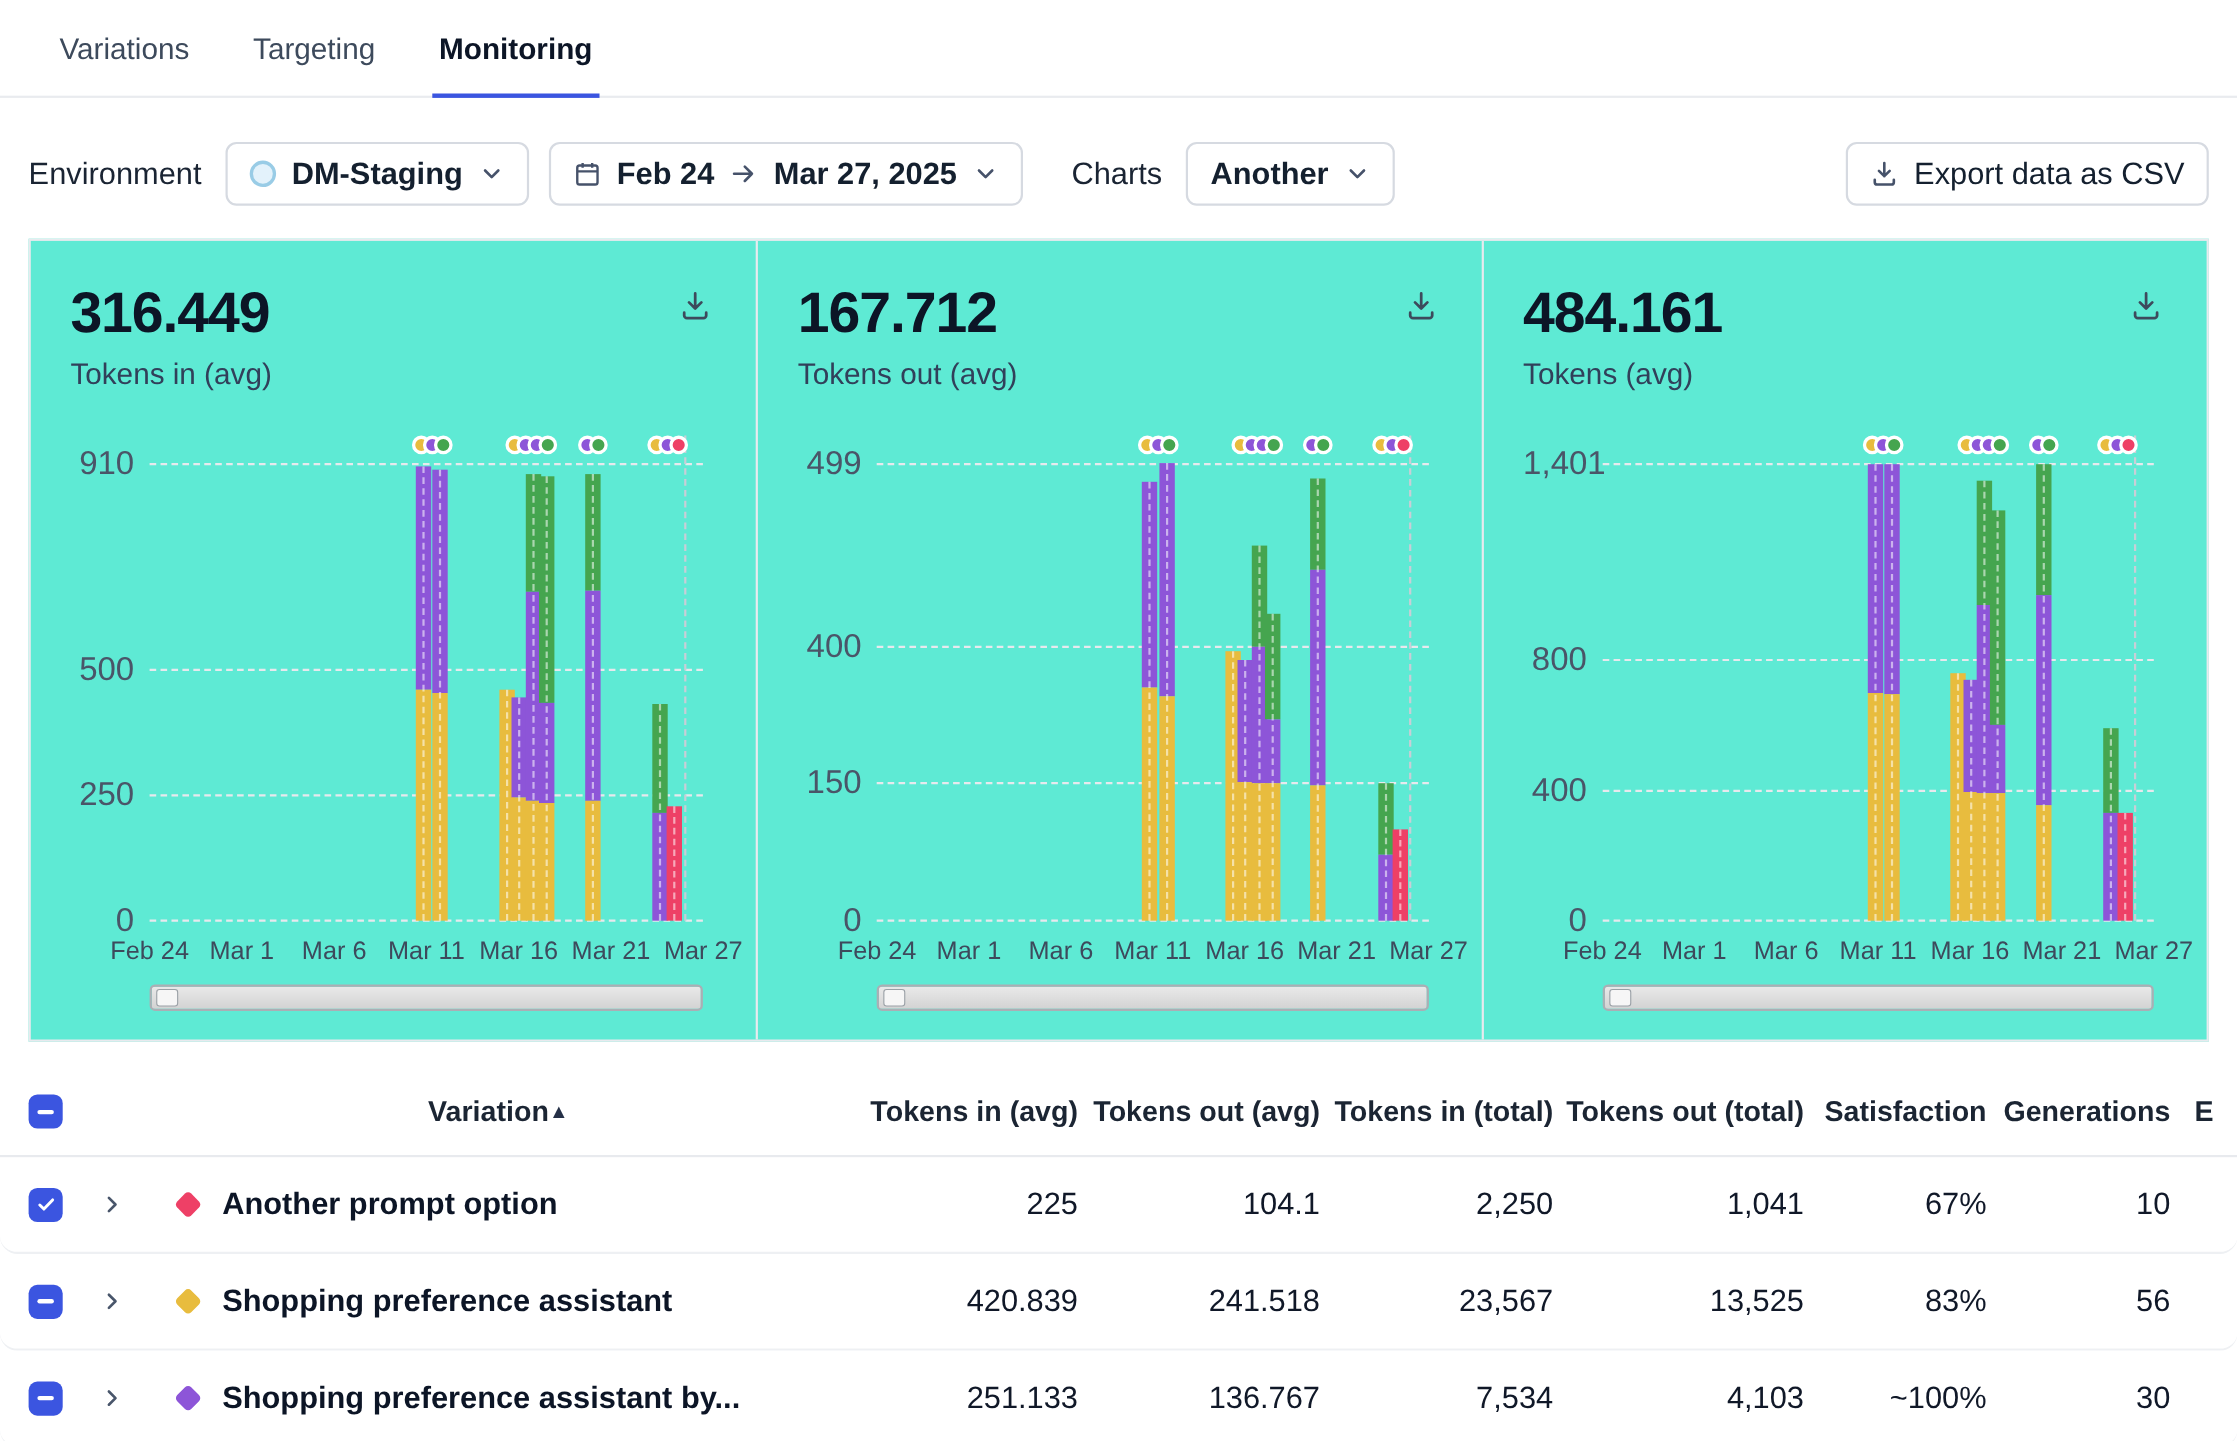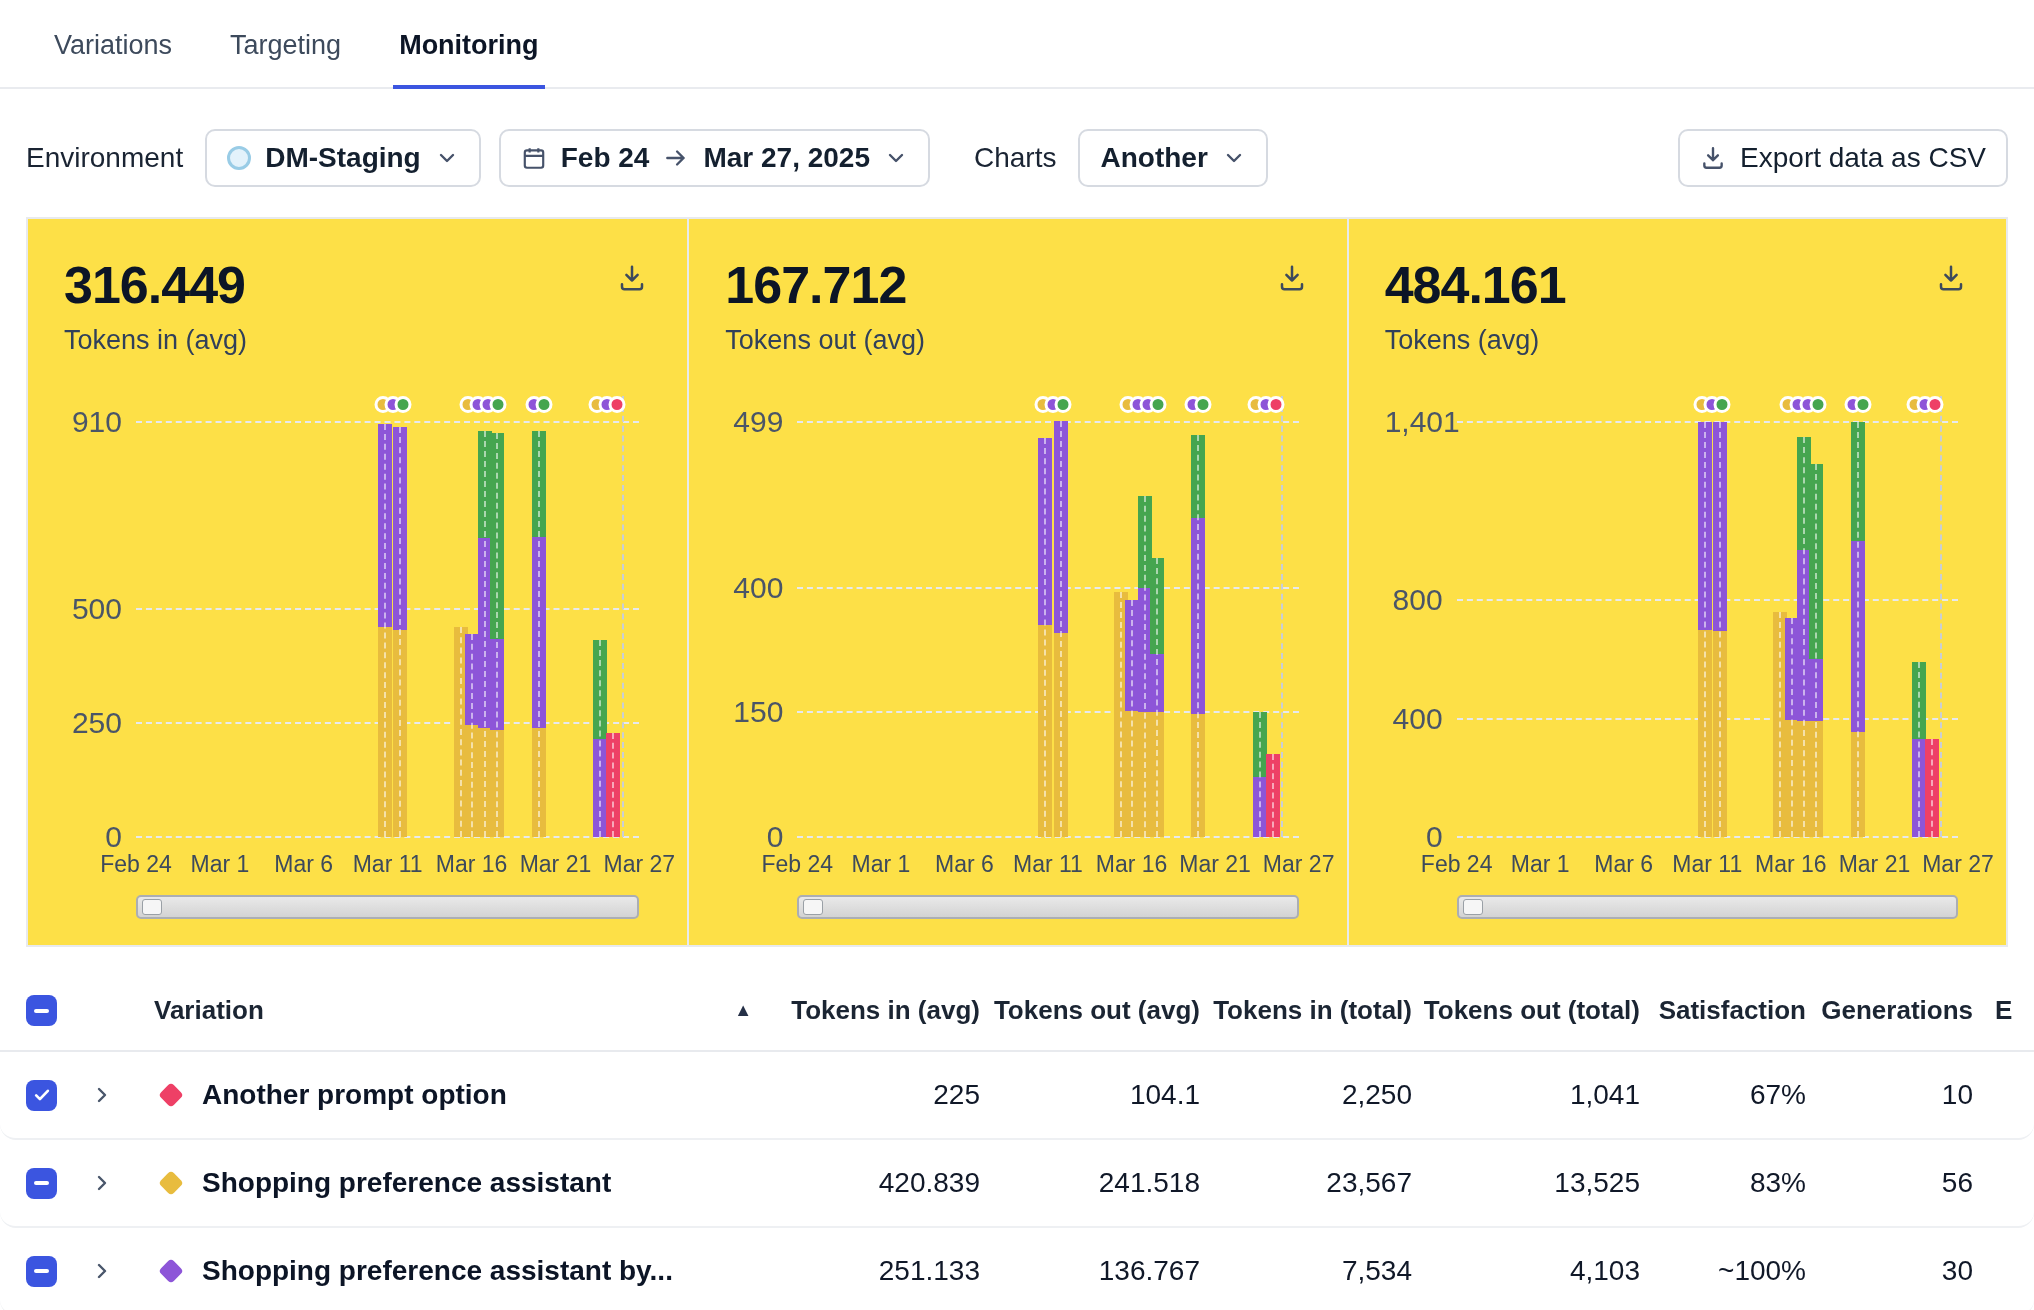--- a/index.html
+++ b/index.html
@@ -18,21 +18,21 @@
   .pill { display:flex; align-items:center; gap:14px; border:2px solid #d6dae1; border-radius:10px;
     background:#fff; padding:0 20px; height:58px; font-size:28px; font-weight:700; color:#14202f;
     font-family:"Liberation Sans", sans-serif; cursor:pointer; white-space:nowrap; }
   .env-dot { width:24px; height:24px; border-radius:50%; background:#e3f2fb; border:3px solid #99cce6; }
   .icon { display:inline-flex; color:#46526a; }
   .icon svg { width:26px; height:26px; }
   .chev-down svg { width:24px; height:24px; }
   .export { margin-left:auto; font-weight:400; }
 
   
-  .cards { margin:30px 26px 0 26px; border:2px solid #e8eaee; display:grid; grid-template-columns:1fr 1fr 1fr; background:#fde047; }
+  .cards { margin:30px 26px 0 26px; border:2px solid #e8eaee; display:grid; grid-template-columns:1fr 1fr 1fr; background:#5eead4; }
   .card { padding:36px 36px 18px 36px; position:relative; }
   .card + .card { border-left:2px solid #e8eaee; }
   .big { font-size:52px; font-weight:700; color:#0c1526; letter-spacing:-1px; }
   .sub { font-size:27px; color:#31405a; margin-top:10px; }
   .dl { position:absolute; top:44px; right:40px; background:none; border:none; color:#3d4a5c; cursor:pointer; }
   .dl svg { width:30px; height:30px; }
 
   .chart { position:relative; margin-top:66px; height:415px; }
   .plot { position:absolute; left:72px; right:12px; top:0; bottom:0; }
   .gridline { position:absolute; left:0; right:0; border-top:2px dashed #e7e9ed; transform:translateY(1px); }
@@ -50,21 +50,21 @@
     background:linear-gradient(#e9e9e9,#d3d3d3); position:relative; cursor:pointer; }
   .handle { position:absolute; left:4px; top:2px; bottom:2px; width:20px; background:#f6f6f6; border:1px solid #9aa0a6; border-radius:3px; }
 
   
   .table { margin-top:44px; }
   .grid-row { display:grid; grid-template-columns:64px 64px 610px 216px 220px 212px 228px 166px 167px 1fr;
     align-items:center; padding-left:26px; }
   .thead { border-bottom:2px solid #e8eaee; padding-top:4px; padding-bottom:24px; font-size:26px; font-weight:700; color:#1b2533; }
   .trow { border-bottom:2px solid #eef0f3; height:88px; font-size:28px;border-radius:16px; }
   .cell.num, .hcell.num { text-align:right; white-space:nowrap; }
-  .var-head { display:flex; align-items:center; justify-content:space-between; padding-right:12px; }
+  .var-head { display:flex; align-items:center; justify-content:center; padding-right:12px; }
   .sort-asc { font-size:18px; color:#253047; }
   .cb { width:31px; height:31px; border-radius:8px; background:#3b55e0; display:flex; align-items:center; justify-content:center; cursor:pointer; }
   .cb svg { width:20px; height:20px; }
   .minus { width:15px; height:4px; border-radius:2px; background:#fff; display:block; }
   .chev { color:#49566b; cursor:pointer; display:flex; }
   .chev svg { width:24px; height:24px; }
   .var-cell { display:flex; align-items:center; overflow:hidden; }
   .diamond { width:18px; height:18px; border-radius:4px; transform:rotate(45deg); margin:0 22px 0 8px; flex:none; }
   .vname { font-weight:700; color:#0c1526; white-space:nowrap; }
   .hcell.cut { overflow:hidden; white-space:nowrap; padding-left:22px; text-align:left; }

